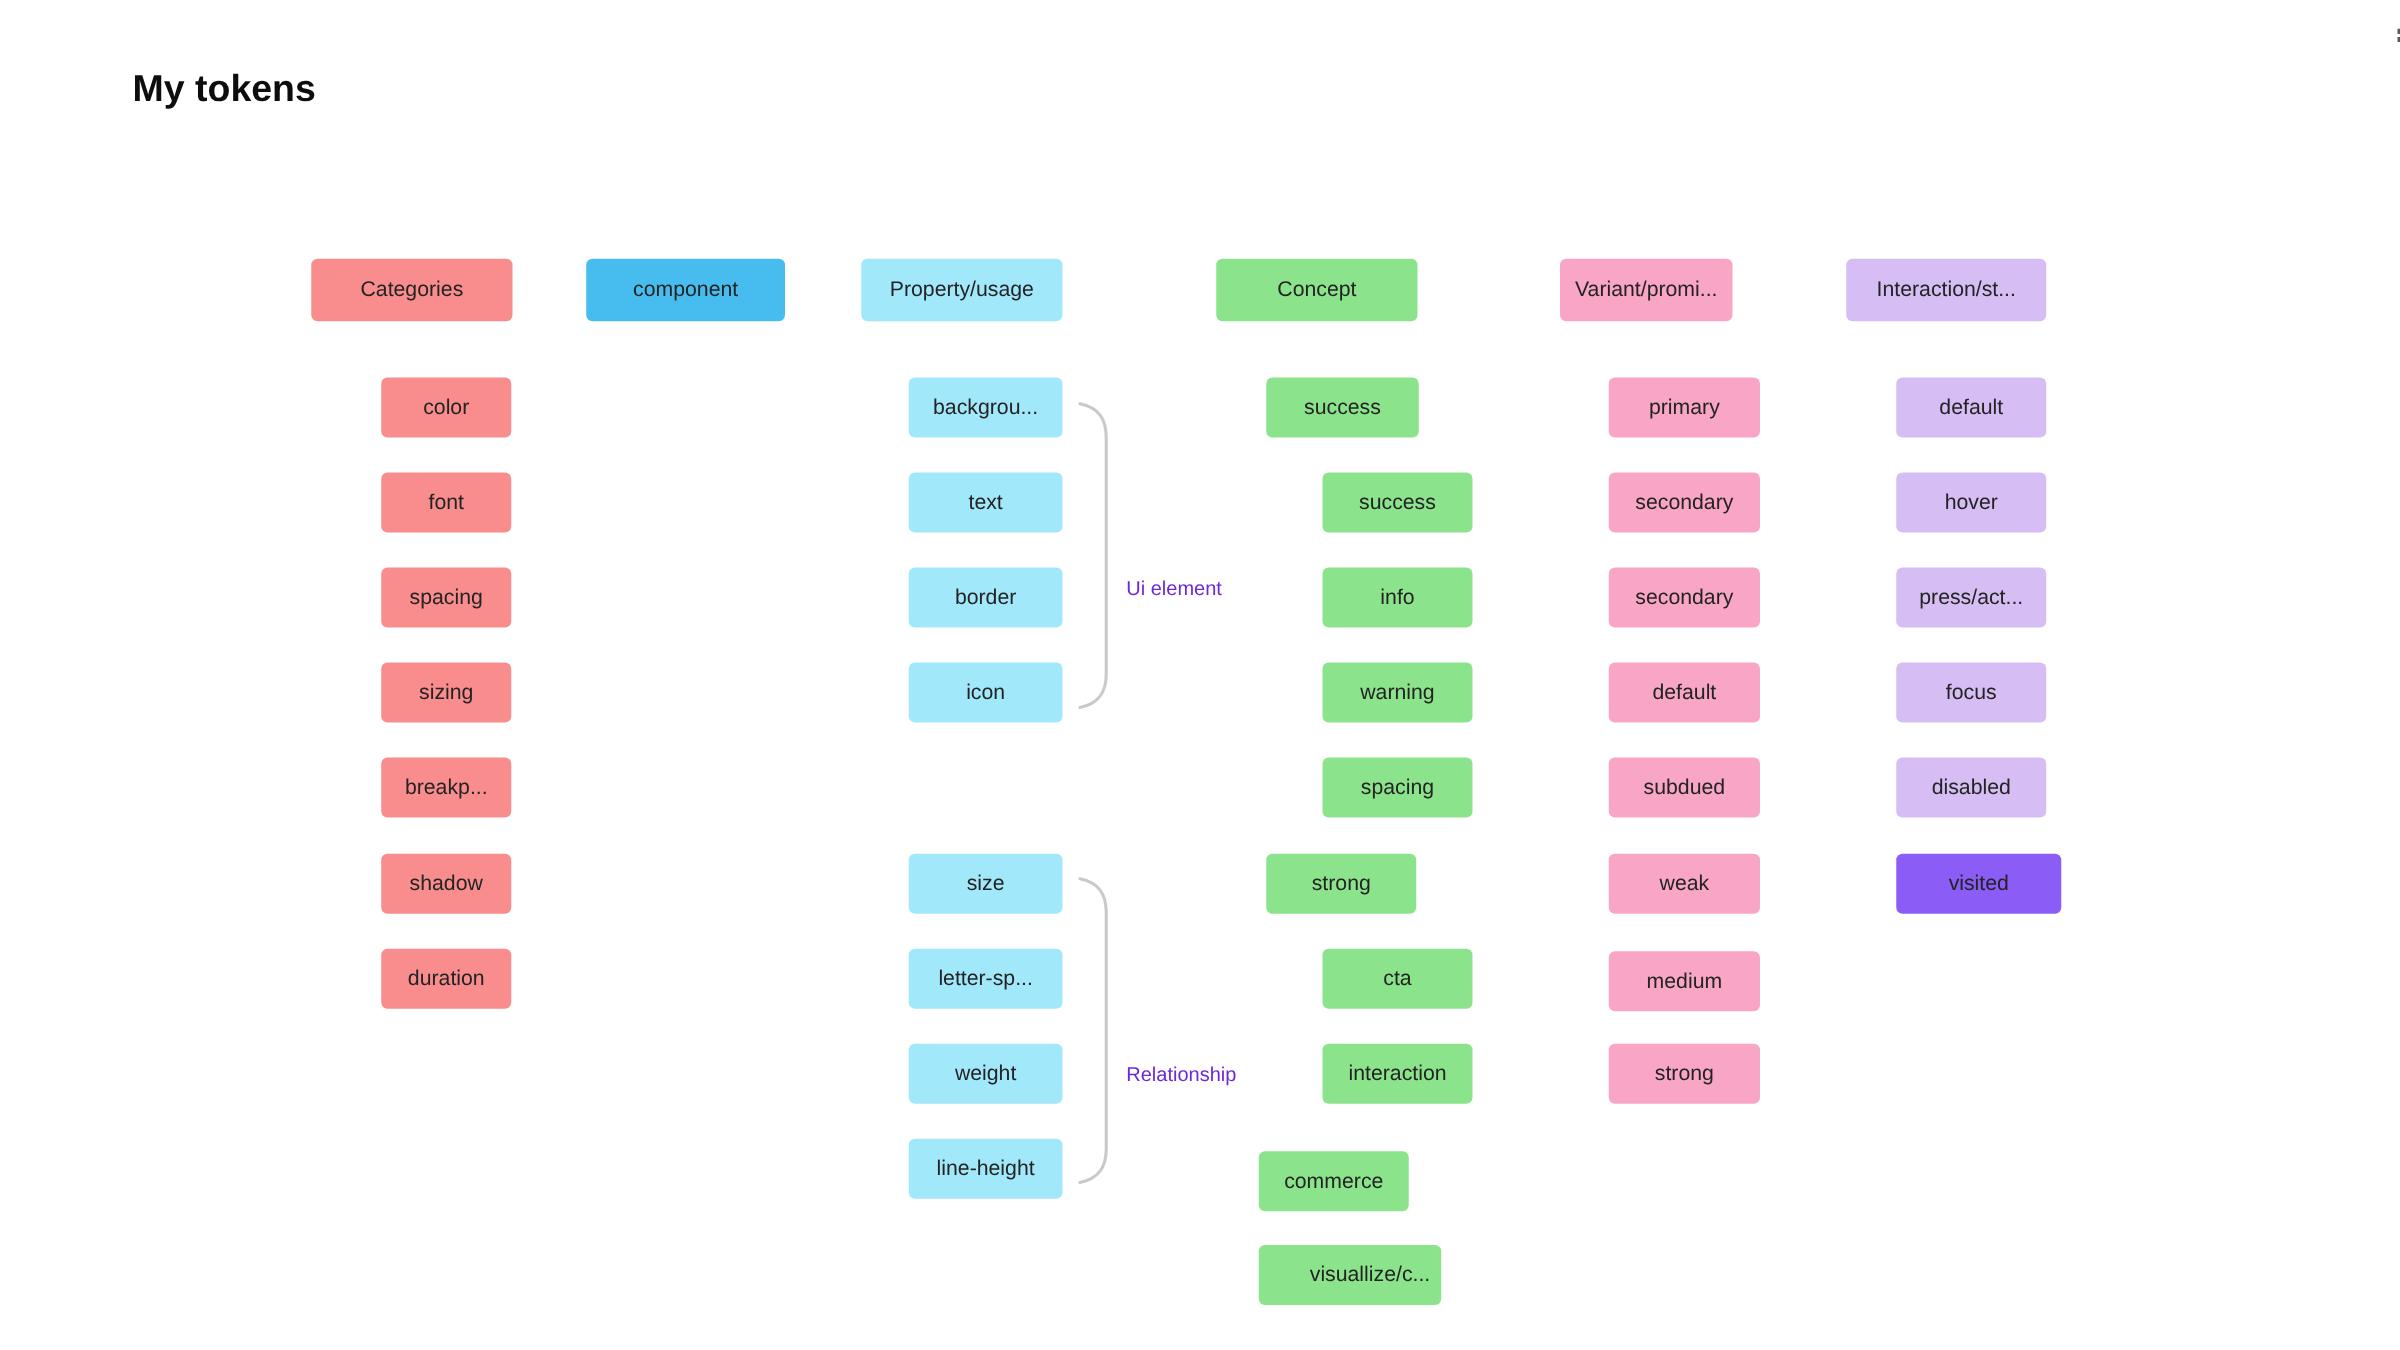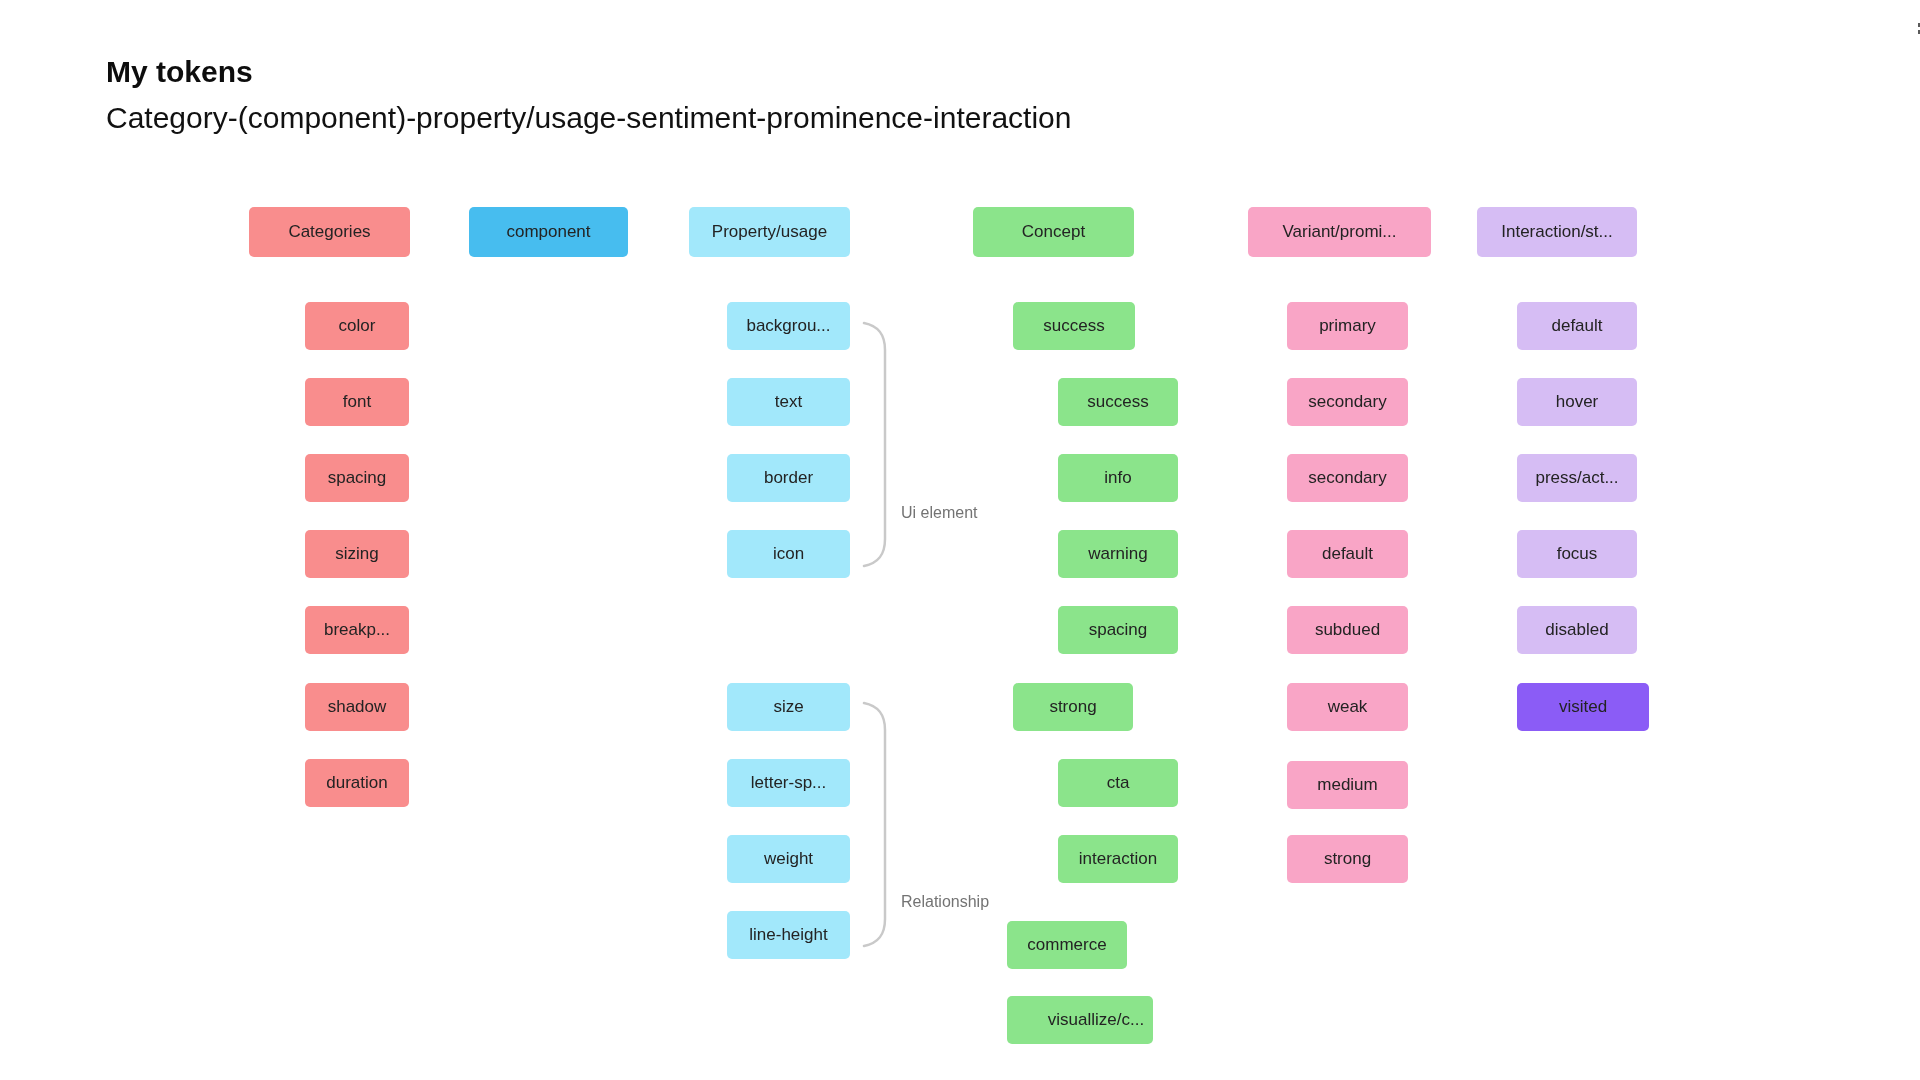--- a/index.html
+++ b/index.html
@@ -27,44 +27,42 @@
     height:48px;
     border-radius:5px;
     display:flex;align-items:center;justify-content:center;
     font-size:17px;color:#232323;
     white-space:nowrap;
     box-sizing:border-box;
   }
   .box.header{height:50px;}
   .bracket-label{
     position:absolute;
-    font-size:16px;color:#737373;
+    font-size:16px;color:#6d28d9;
     white-space:nowrap;
-    margin-top:41px;
   }
   svg.overlay{position:absolute;left:0;top:0;pointer-events:none;}
   svg.overlay path{pointer-events:stroke;}
   .edge-artifact{
     position:absolute;right:0;top:23px;width:2px;height:12px;
     background:linear-gradient(#5a5a5a 0 4px,#ffffff 4px 7px,#5a5a5a 7px 11px,#ffffff 11px);
   }
 </style>
 </head>
 <body>
 
 <div class="canvas">
 
   <div class="page-title">My tokens</div>
-  <div class="page-subtitle">Category-(component)-property/usage-sentiment-prominence-interaction</div>
 
   <div class="box header" style="left: 249px; top: 207px; width: 161px; background: rgb(249, 141, 141);">Categories</div>
   <div class="box header" style="left: 469px; top: 207px; width: 159px; background: rgb(71, 189, 239);">component</div>
   <div class="box header" style="left: 689px; top: 207px; width: 161px; background: rgb(162, 232, 251);">Property/usage</div>
   <div class="box header" style="left: 973px; top: 207px; width: 161px; background: rgb(139, 228, 139);">Concept</div>
-  <div class="box header" style="left: 1248px; top: 207px; width: 183px; background: rgb(249, 165, 198); text-align: right;">Variant/promi...</div>
+  <div class="box header" style="left: 1248px; top: 207px; width: 138px; background: rgb(249, 165, 198); text-align: right;">Variant/promi...</div>
   <div class="box header" style="left: 1477px; top: 207px; width: 160px; background: rgb(214, 189, 244);">Interaction/st...</div>
 
   <div class="box" style="left: 305px; top: 302px; width: 104px; background: rgb(249, 141, 141);">color</div>
   <div class="box" style="left: 305px; top: 378px; width: 104px; background: rgb(249, 141, 141);">font</div>
   <div class="box" style="left: 305px; top: 454px; width: 104px; background: rgb(249, 141, 141);">spacing</div>
   <div class="box" style="left: 305px; top: 530px; width: 104px; background: rgb(249, 141, 141);">sizing</div>
   <div class="box" style="left: 305px; top: 606px; width: 104px; background: rgb(249, 141, 141);">breakp...</div>
   <div class="box" style="left: 305px; top: 683px; width: 104px; background: rgb(249, 141, 141);">shadow</div>
   <div class="box" style="left: 305px; top: 759px; width: 104px; background: rgb(249, 141, 141);">duration</div>
 

